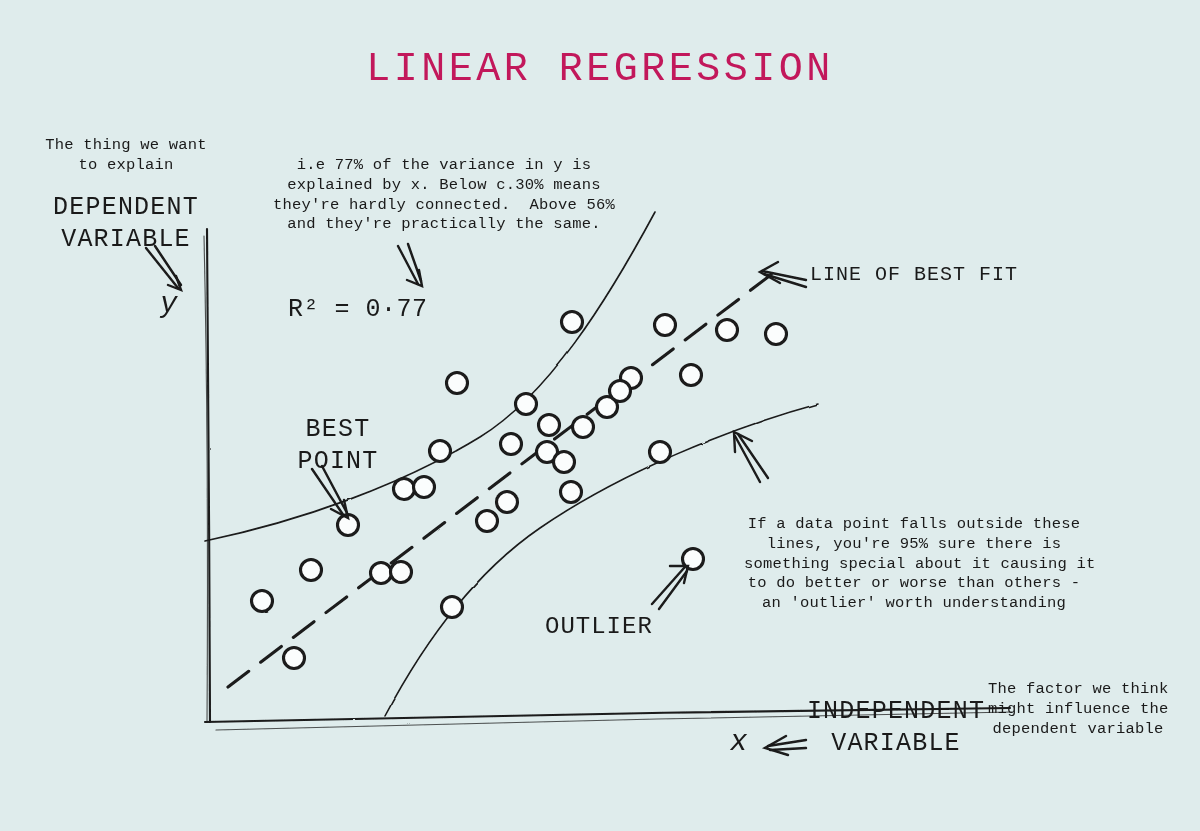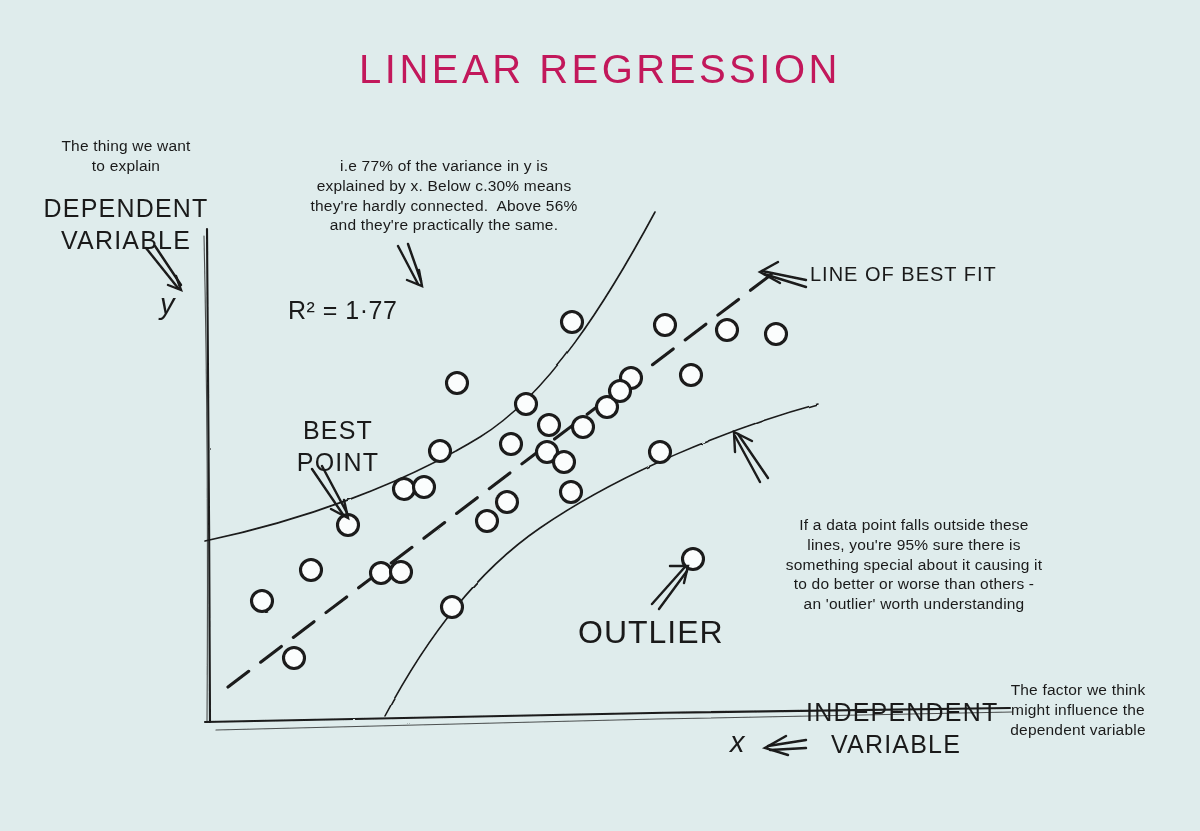--- a/index.html
+++ b/index.html
@@ -7,21 +7,21 @@
     margin: 0;
     padding: 0;
     background: #dfecec;
   }
   #canvas {
     position: relative;
     width: 1200px;
     height: 803px;
     background: #dfecec;
     overflow: hidden;
-    font-family: Liberation Sans, sans-serif;
+    font-family: Liberation Mono, monospace;
   }
   svg.layer {
     position: absolute;
     top: 0; left: 0;
     width: 1200px;
     height: 831px;
   }
   .txt {
     position: absolute;
     color: #1a1a1a;
@@ -56,21 +56,21 @@
   #label-dependent{ top: 192px; left: 26px;  width: 200px; }
   #note-r2        { top: 156px; left: 268px; width: 352px; }
   #label-r2       { top: 294px; left: 288px; font-size: 25px; letter-spacing: 0.5px; }
   #label-y        { top: 286px; left: 160px; }
   #note-bestfit   { top: 155px; left: 712px; width: 398px; }
   #label-bestfit  { top: 262px; left: 810px; font-size: 20px; letter-spacing: 1px; }
   #label-datapoint{ top: 414px; left: 258px; width: 160px; }
   #label-confband { top: 481px; left: 744px; width: 340px;
                     font-size: 22.5px; letter-spacing: 0.8px; text-align: center; }
   #note-confband  { top: 515px; left: 744px; width: 340px; }
-  #label-outlier  { top: 612px; left: 578px; font-size: 32px; letter-spacing: 1px; }
+  #label-outlier  { top: 612px; left: 545px; font-size: 24px; letter-spacing: 1px; }
   #label-independent { top: 696px; left: 806px; width: 180px; }
   #note-independent  { top: 680px; left: 988px; width: 180px; text-align: center; }
   #label-x        { top: 724px; left: 730px; }
 </style>
 </head>
 <body>
 
 <div id="canvas">
 
   <svg class="layer" viewBox="0 0 1200 831" xmlns="http://www.w3.org/2000/svg">
@@ -191,21 +191,21 @@
   <div class="txt bigcap" id="label-dependent">DEPENDENT
 VARIABLE</div>
 
   <div class="txt axislabel" id="label-y">y</div>
 
   <div class="txt note" id="note-r2">i.e 77% of the variance in y is
 explained by x. Below c.30% means
 they're hardly connected.  Above 56%
 and they're practically the same.</div>
 
-  <div class="txt" id="label-r2">R² = 1·77</div>
+  <div class="txt" id="label-r2">R² = 0·77</div>
 
 
   <div class="txt" id="label-bestfit">LINE OF BEST FIT</div>
 
   <div class="txt bigcap" id="label-datapoint">BEST
 POINT</div>
 
 
   <div class="txt note" id="note-confband">If a data point falls outside these
 lines, you're 95% sure there is

